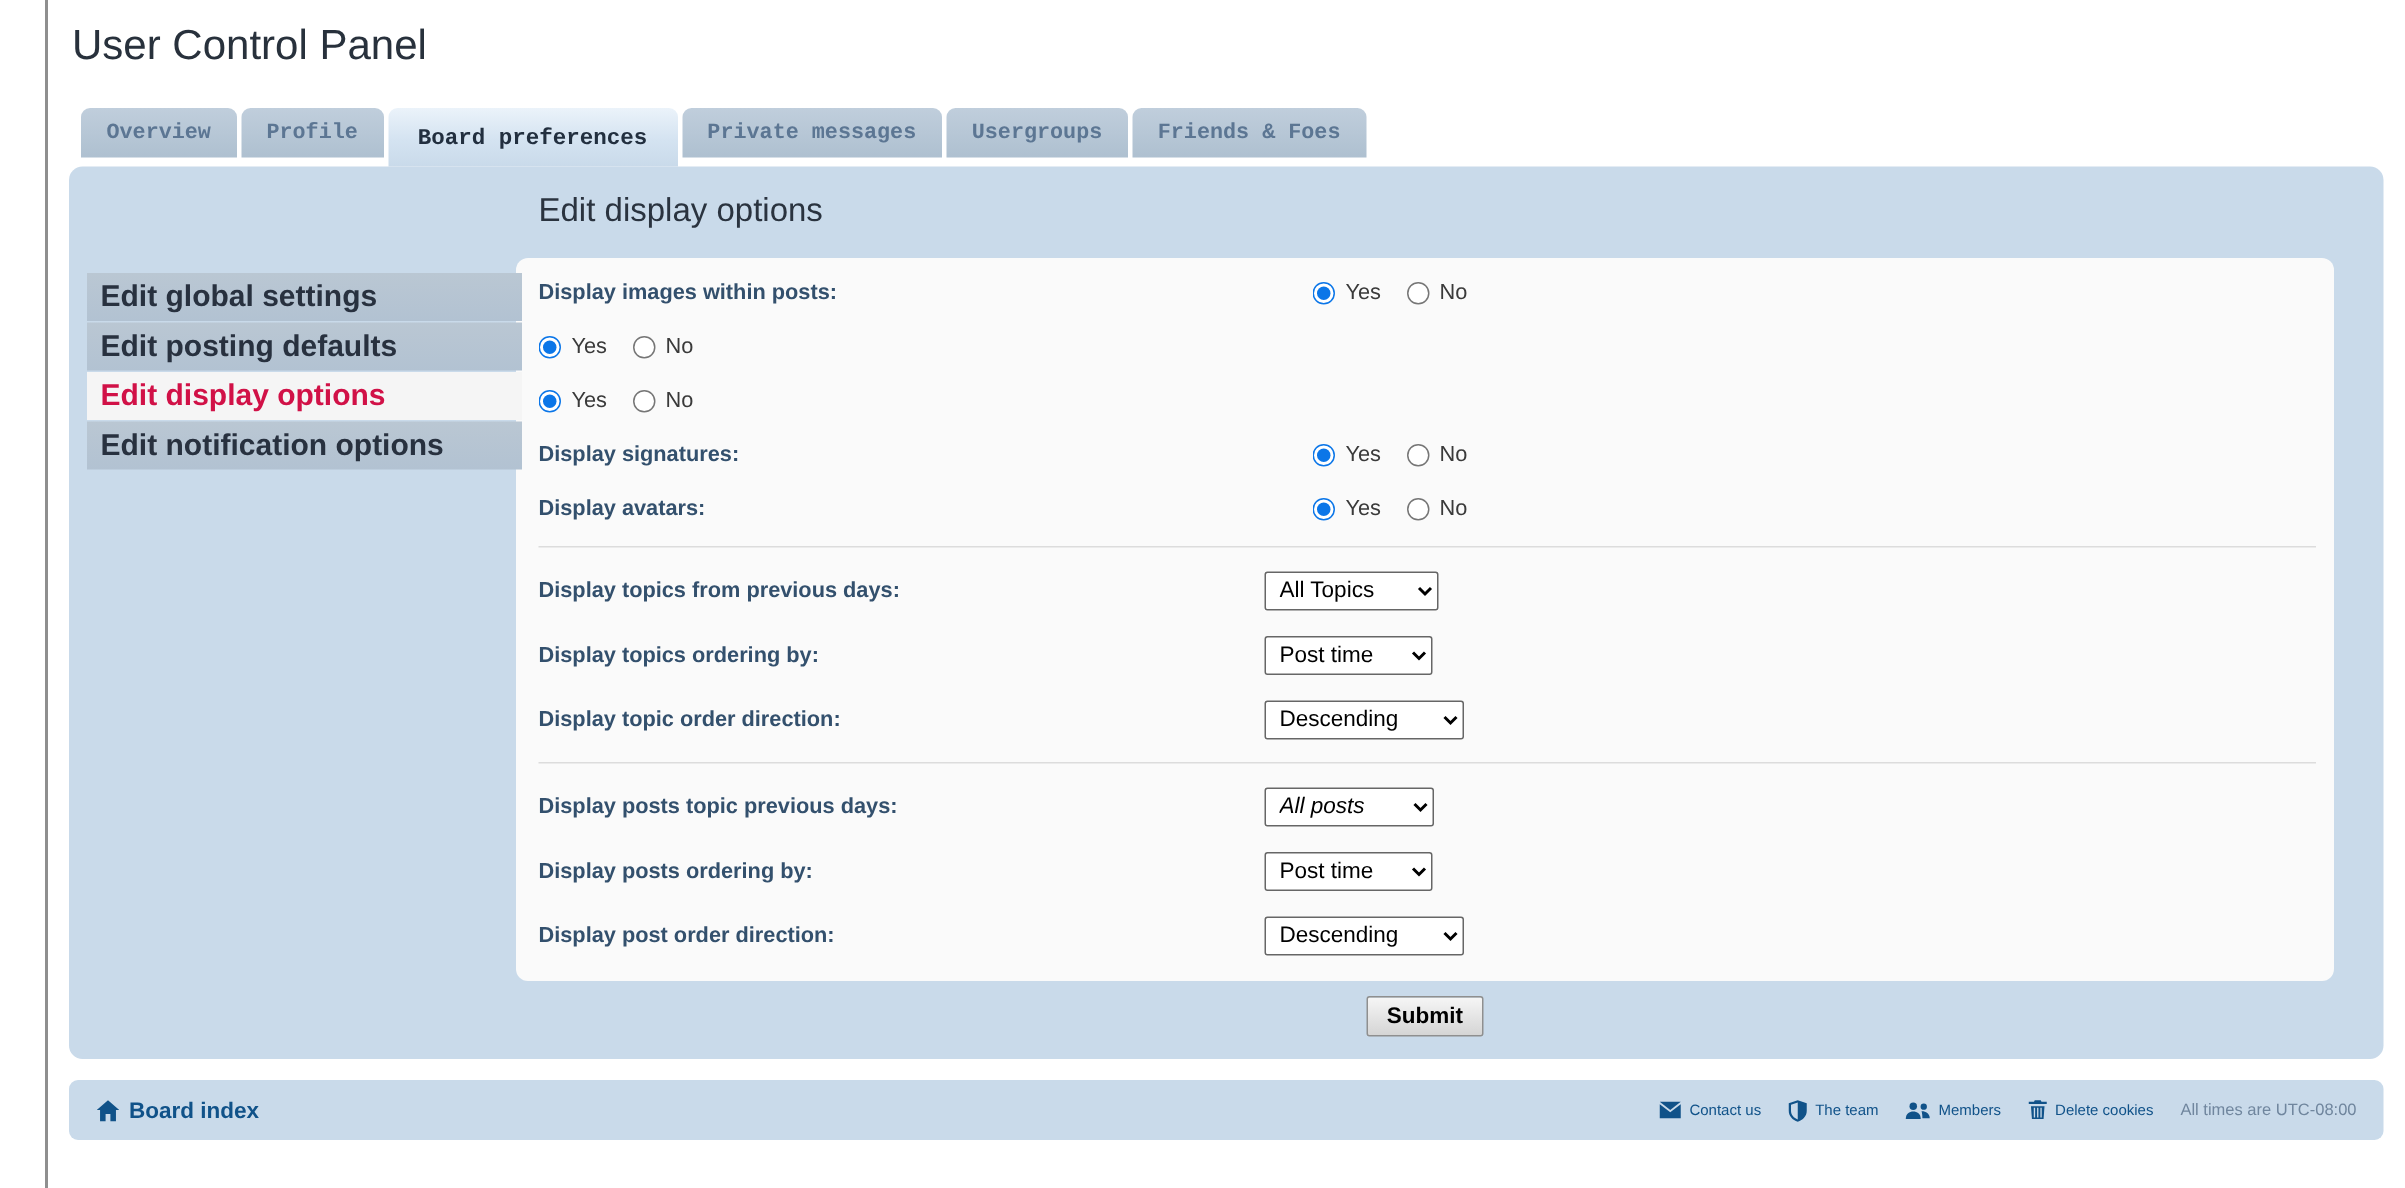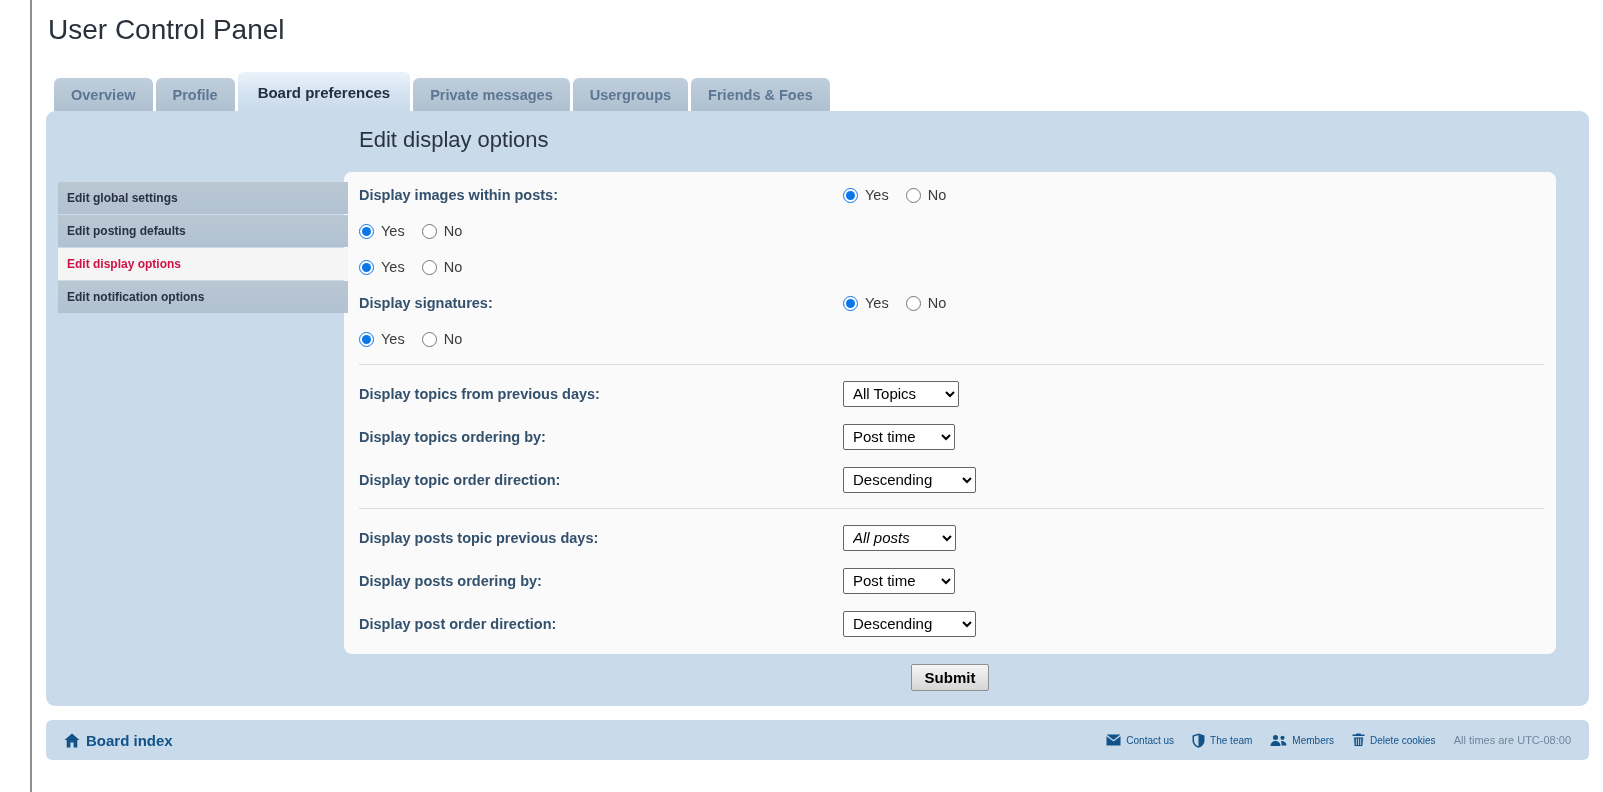--- a/index.html
+++ b/index.html
@@ -3,39 +3,39 @@
 <meta charset="utf-8">
 <style>
   * { box-sizing: border-box; }
   html,body { margin:0; padding:0; background:#fff; font-family:"Liberation Sans","DejaVu Sans",sans-serif; }
   .page { position:relative; width:1603px; height:792px; overflow:hidden;margin-left:16px; }
   .left-edge { position:absolute; left:14px; top:0; width:2px; height:792px; background:#8f8f8f; }
   .wrap { width:1543px; margin-left:30px; }
 
   h1.title { margin:14px 0 26px 2px; font-size:28px; font-weight:400; color:#28313c; }
 
-  .tabs { display:flex; align-items:flex-end; margin-left:8px; position:relative; z-index:2; }
+  .tabs { display:flex; align-items:flex-start; margin-left:8px; position:relative; z-index:2;font-family:Liberation Mono, monospace; }
   .tab { background:linear-gradient(#c0cedc,#aec0d0); color:#5c7693; font-weight:bold; font-size:14.5px;
          padding:9px 17px 8px; border-radius:6px 6px 0 0; margin-right:3px; cursor:pointer; white-space:nowrap; }
   .tab.active { background:linear-gradient(#ebf3fa 0%, #d4e3f1 55%, #c9daea 100%);
                 color:#222f3f; padding:12px 20px 10px; font-size:15px; }
 
   .panel { background:#c9daea; border-radius:9px; height:595px; position:relative; }
   .panel-heading { margin-left:313px; padding-top:16px; font-size:22px; font-weight:400; color:#2a333f; height:46px; }
 
   .sidebar { position:absolute; left:12px; top:71px; width:290px; }
   .side-item { height:32px; line-height:32px; margin-bottom:1px; padding-left:9px;
                background:linear-gradient(#bac7d3,#b2c2d2); color:#28313f; font-weight:bold;
-               font-size:12px; cursor:pointer; }
+               font-size:20px; cursor:pointer; }
   .side-item.active { background:#f5f5f5; color:#d11147; }
 
   .form-panel { margin-left:298px; width:1212px; margin-top:15px; background:#fafafa;
                 border-radius:8px; padding:5px 0 9px; }
   .row { display:flex; align-items:center; padding-left:15px; }
-  .row.radio-row { height:36px; }
+  .row.radio-row { height:36px;gap:32px; }
   .row.select-row { height:43px; }
   .lbl { width:484px; flex:none; font-weight:bold; font-size:14.5px; color:#33506d; }
   .lbl.em { color:#000; }
   .sep { border:none; border-top:1px solid #dcdcdc; margin:7px 12px 7px 15px; }
 
   .radio-group { display:flex; align-items:center; font-size:14.5px; color:#3a3a3a; }
   input[type=radio] { width:15px; height:15px; accent-color:#0b76e8; margin:0 7px 0 0; cursor:pointer; }
   .radio-group .optlbl { margin-right:17px; }
 
   select { height:26px; font-size:15px; font-family:inherit; color:#000; background:#fff;
@@ -119,20 +119,21 @@
           <span class="lbl">Display signatures:</span>
           <span class="radio-group">
             <input type="radio" name="r3" checked="" style="">
             <span class="optlbl">Yes</span>
             <input type="radio" name="r3" style="">
             <span class="optlbl">No</span>
           </span>
         </div>
 
         <div class="row radio-row">
+          <span class="lbl">Display avatars:</span>
           <span class="radio-group">
             <input type="radio" name="r4" checked="" style="">
             <span class="optlbl">Yes</span>
             <input type="radio" name="r4" style="">
             <span class="optlbl">No</span>
           </span>
         </div>
 
         <hr class="sep">
 

